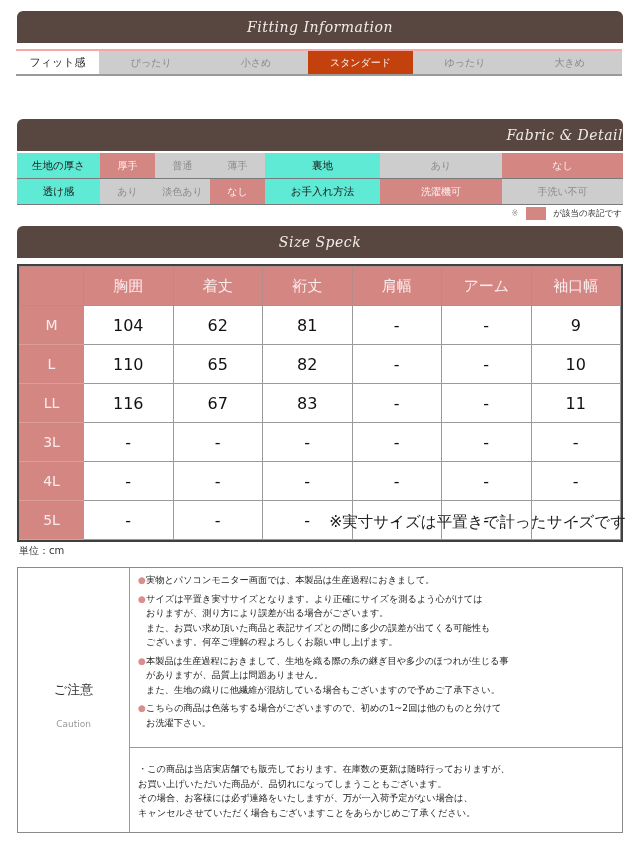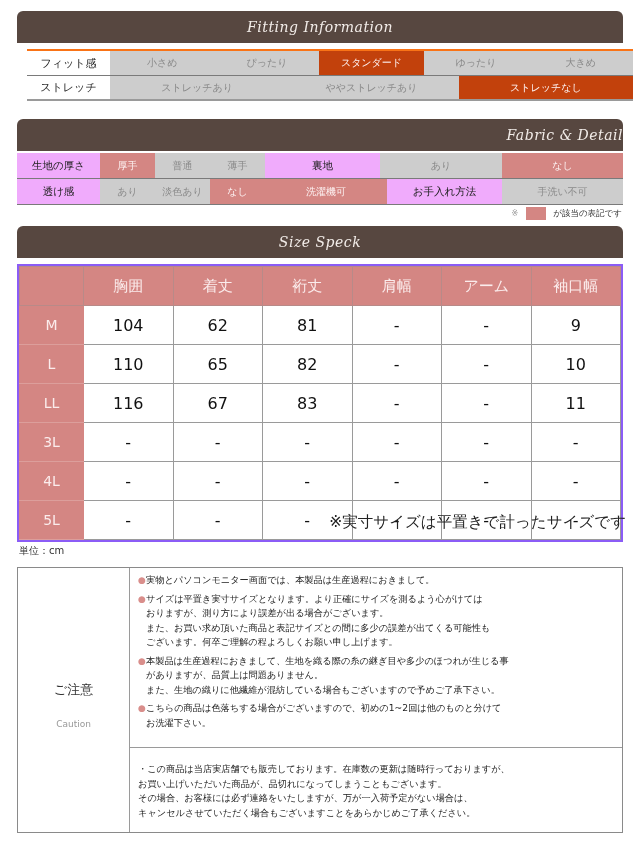--- a/index.html
+++ b/index.html
@@ -9,41 +9,41 @@
   .header-bar {
     position: absolute; left: 17px; width: 606px; height: 32px;
     background: #574740; color: #f2ece8;
     border-radius: 6px 6px 0 0;
     display: flex; align-items: center; justify-content: center;
     font-family: "DejaVu Serif", "Liberation Serif", serif; font-style: italic;
     font-size: 14px; letter-spacing: 0.5px;
   }
 
   
-  .fit-table { position: absolute; left: 27px; top: 49px; width: 606px; border-top: 2px solid #f97316; text-align: right; }
+  .fit-table { position: absolute; left: 16px; top: 49px; width: 606px; border-top: 2px solid #fca5a5; text-align: right; }
   .fit-row { display: flex; height: 25px; border-bottom: 1px solid #7a7a7a; }
   .fit-row:last-child { border-bottom: 2px solid #9a9a9a; }
   .fit-label { width: 83px; background: #fff; display: flex; align-items: center; justify-content: center; font-size: 11px; color: #222; }
   .fit-opts { flex: 1; display: flex; background: #cdcdcd; }
   .opt { flex: 1; display: flex; align-items: center; justify-content: center; font-size: 10px; color: #8a8a8a; }
   .opt.on { background: #c2410c; color: #fdf1f1; }
 
   
   .fab-table { position: absolute; left: 17px; top: 153px; width: 606px; }
   .fab-row { display: flex; height: 26px; border-bottom: 1px solid #7a7a7a; }
   .fab-cell { display: flex; align-items: center; justify-content: center; font-size: 10px; color: #8a8a8a; background: #cdcdcd; }
-  .fab-cell.label { background: #f0abfc; color: #222; font-size: 10.5px; }
+  .fab-cell.label { background: #5eead4; color: #222; font-size: 10.5px; }
   .fab-cell.on { background: #d48683; color: #fdf1f1; }
 
   .legend-note { position: absolute; top: 207px; right: 18px; display: flex; align-items: center; font-size: 8.5px; color: #333; }
   .legend-note .mark { color: #999; margin-right: 8px; font-size: 8px; }
   .legend-note .swatch { width: 20px; height: 13px; background: #d48683; margin-right: 7px; }
 
   
-  .size-table { position: absolute; left: 17px; top: 264px; width: 606px; border: 2px solid #8b5cf6; border-collapse: collapse; }
+  .size-table { position: absolute; left: 17px; top: 264px; width: 606px; border: 2px solid #404040; border-collapse: collapse; }
   .size-table table { width: 100%; border-collapse: collapse; table-layout: fixed; }
   .size-table th, .size-table td { height: 39px; border: 1px solid #9a9a9a; text-align: center; vertical-align: middle; }
   .size-table thead th { background: #d48683; color: #fbecec; font-weight: normal; font-size: 15px; border-color: #b88a88; }
   .size-table tbody th { background: #d48683; color: #fbecec; font-weight: normal; font-size: 14px; border-color: #d48683; border-bottom: 1px solid #fff3; }
   .size-table tbody td { background: #fff; color: #111; font-size: 16px; }
 
   .unit-label { position: absolute; left: 19px; top: 544px; font-size: 10px; color: #333; }
   .size-note { position: absolute; right: 14px; top: 512px; font-size: 15.5px; color: #222; }
 
   
@@ -63,33 +63,25 @@
 <body>
 
 <div class="header-bar" style="top:11px;">
   <span>Fitting Information</span>
 </div>
 
 <div class="fit-table">
   <div class="fit-row">
     <div class="fit-label">フィット感</div>
     <div class="fit-opts">
+      <div class="opt">ぴったり</div>
       <div class="opt">小さめ</div>
-      <div class="opt">ぴったり</div>
       <div class="opt on">スタンダード</div>
       <div class="opt">ゆったり</div>
       <div class="opt">大きめ</div>
-    </div>
-  </div>
-  <div class="fit-row">
-    <div class="fit-label">ストレッチ</div>
-    <div class="fit-opts">
-      <div class="opt" style="flex:1.2">ストレッチあり</div>
-      <div class="opt" style="flex:1.2">ややストレッチあり</div>
-      <div class="opt on" style="flex:1.2">ストレッチなし</div>
     </div>
   </div>
 </div>
 
 <div class="header-bar" style="top:119px;justify-content:flex-end;">
   <span>Fabric &amp; Detail</span>
 </div>
 
 <div class="fab-table">
   <div class="fab-row">
@@ -99,22 +91,22 @@
     <div class="fab-cell" style="width:55px">薄手</div>
     <div class="fab-cell label" style="width:115px">裏地</div>
     <div class="fab-cell" style="width:122px">あり</div>
     <div class="fab-cell on" style="width:121px">なし</div>
   </div>
   <div class="fab-row">
     <div class="fab-cell label" style="width:83px">透け感</div>
     <div class="fab-cell" style="width:55px">あり</div>
     <div class="fab-cell" style="width:55px">淡色あり</div>
     <div class="fab-cell on" style="width:55px">なし</div>
+    <div class="fab-cell label" style="width:115px">お手入れ方法</div>
     <div class="fab-cell on" style="width:122px">洗濯機可</div>
-    <div class="fab-cell label" style="width:115px">お手入れ方法</div>
     <div class="fab-cell" style="width:121px">手洗い不可</div>
   </div>
 </div>
 
 <div class="legend-note">
   <span class="mark">※</span>
   <span class="swatch"></span>
   <span>が該当の表記です</span>
 </div>
 

